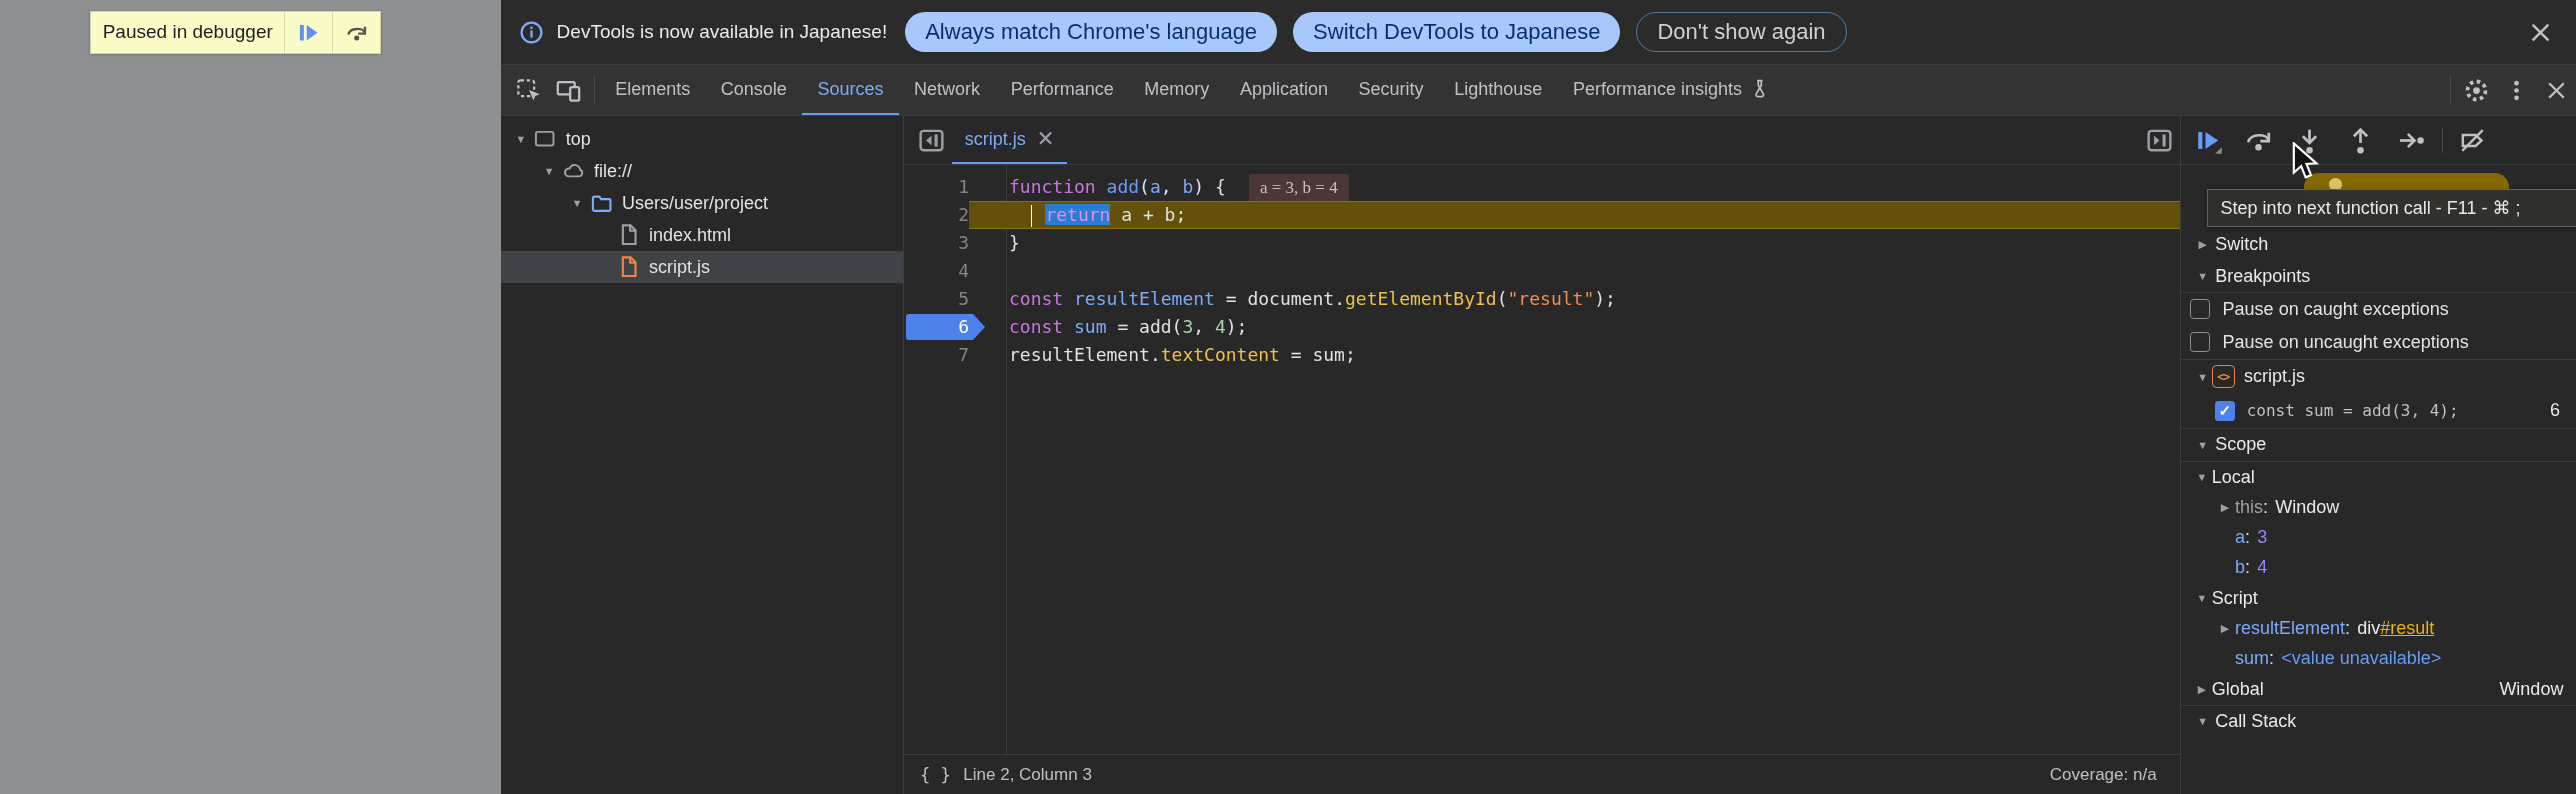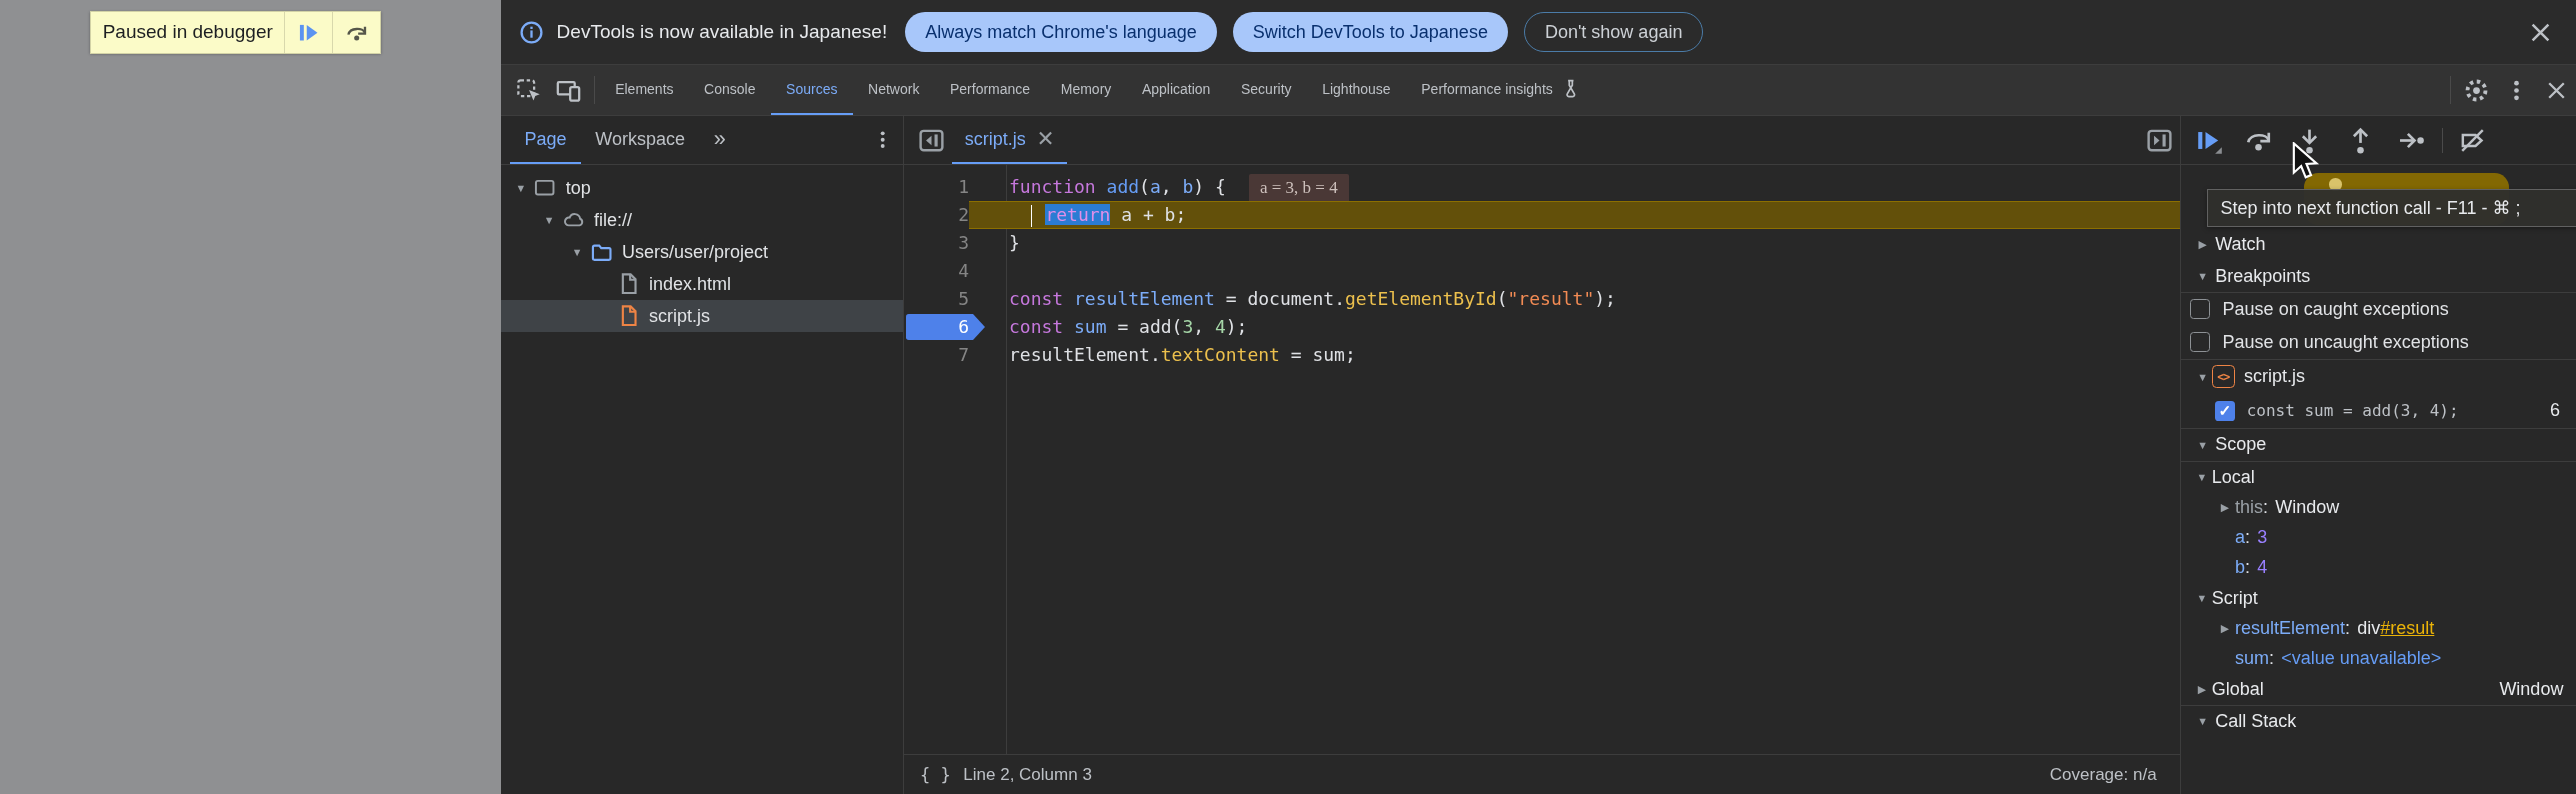--- a/index.html
+++ b/index.html
@@ -26,38 +26,38 @@
     background:#282828; color:#bdc1c6; font-size:18px;
     display:flex; flex-direction:column;
   }
   .infobar{
     height:65px; flex:none; background:#2b2b2b; border-bottom:0.9px solid #3d3d3d;
     display:flex; align-items:center; padding:0 18px;
   }
   .infobar .msg{ color:#e8eaed; font-size:19px; margin:0 18px 0 12.6px; }
   .pill-btn{
     height:40px; border-radius:20px; background:#a8c7fa; color:#09306e;
-    font-size:18px; font-weight:500; border:none; padding:0 20px; margin-right:16px;
+    font-size:22px; font-weight:500; border:none; padding:0 20px; margin-right:16px;
     display:flex; align-items:center; cursor:pointer; font-family:inherit;
   }
   .pill-btn.outline{ background:transparent; border:1.8px solid #4b7ca8; color:#cdd1d6; font-weight:400; }
   .infobar .spacer{ flex:1; }
   .x-btn{ background:none; border:none; cursor:pointer; display:flex; align-items:center; padding:3.6px; }
   
   .tabbar{
     height:51px; flex:none; background:#333333; border-bottom:0.9px solid #3d3d3d;
     display:flex; align-items:stretch; padding-left:7.2px;
   }
   .tabbar .iconbtn, .toolbtn{
     background:none; border:none; cursor:pointer; display:flex; align-items:center; justify-content:center;
     width:40px; flex:none;
   }
   .vdiv{ width:0.9px; background:#4a4a4a; margin:10.8px 5.4px; flex:none; }
   .tab{
-    display:flex; align-items:center; gap:7.2px; padding:0 15.3px; color:#bdc1c6; font-size:14px;
+    display:flex; align-items:center; gap:7.2px; padding:0 15.3px; color:#bdc1c6; font-size:18px;
     border-bottom:2.7px solid transparent; cursor:pointer; white-space:nowrap;
   }
   .tab.selected{ color:#7cacf8; border-bottom-color:#669df6; }
   .tabbar .spacer{ flex:1; }
   
   .main{ flex:1; display:flex; min-height:0; }
   .navigator{ width:403px; flex:none; border-right:0.9px solid #3d3d3d; display:flex; flex-direction:column; }
   .subtabs{
     height:49px; flex:none; border-bottom:0.9px solid #3d3d3d; display:flex; align-items:stretch; padding-left:9px;
   }
@@ -261,35 +261,20 @@
     <button class="iconbtn">
       <svg width="25" height="25" viewBox="0 0 24 24" stroke="#bdc1c6" stroke-width="2.2">
           <path d="M5 5 L19 19 M19 5 L5 19"></path>
         </svg>
     </button>
   </div>
 
   <div class="main">
 
     <div class="navigator">
-      <div class="subtabs">
-        <div class="subtab selected">Page</div>
-        <div class="subtab">Workspace</div>
-        <div class="subtab">
-            <span class="more-tabs">»</span>
-          </div>
-        <div class="spacer"></div>
-        <button class="iconbtn" style="background:none;border:none;cursor:pointer;width:40px;display:flex;align-items:center;justify-content:center;">
-          <svg width="23.4" height="23.4" viewBox="0 0 24 24" fill="#bdc1c6">
-              <circle cx="12" cy="5.5" r="2"></circle>
-              <circle cx="12" cy="12" r="2"></circle>
-              <circle cx="12" cy="18.5" r="2"></circle>
-            </svg>
-        </button>
-      </div>
       <div class="tree" id="nav-tree">
           <div class="tree-row" style="padding-left: 10.8px;">
             <span class="twisty">▼</span>
             <span class="tree-icon">
               <svg width="23.4" height="23.4" viewBox="0 0 24 24">
                 <rect x="3" y="5" width="18" height="14" rx="2" fill="none" stroke="#9aa0a6" stroke-width="2"></rect>
               </svg>
             </span>
             <span>top</span>
           </div>
@@ -438,21 +423,21 @@
           <button class="toolbtn">
             <svg width="29" height="29" viewBox="0 0 24 24" fill="none" stroke="#bdc1c6" stroke-width="2">
               <path d="M4 7.5 h10.5 l5 4.5 -5 4.5 h-10.5 z"></path>
               <path d="M3.5 20.5 L20.5 3.5"></path>
             </svg>
           </button>
         </div>
       <div class="sections">
         <div class="sec-header">
           <span class="twisty">▶</span>
-          <span>Watch</span>
+          <span>Switch</span>
         </div>
         <div class="sec-header">
           <span class="twisty">▼</span>
           <span>Breakpoints</span>
         </div>
         <div class="hdiv"></div>
         <div id="exception-rows">
             <div class="cb-row">
               <span class="cbox"></span>
               <span class="lab">Pause on caught exceptions</span>

